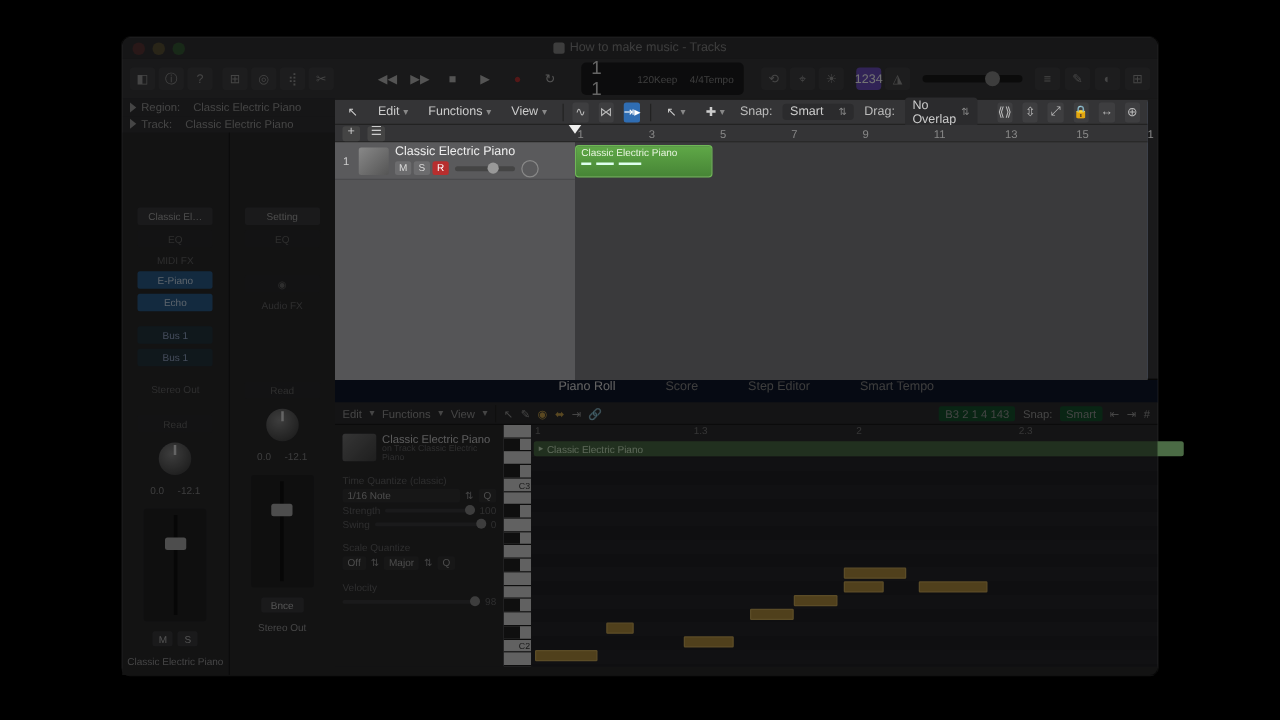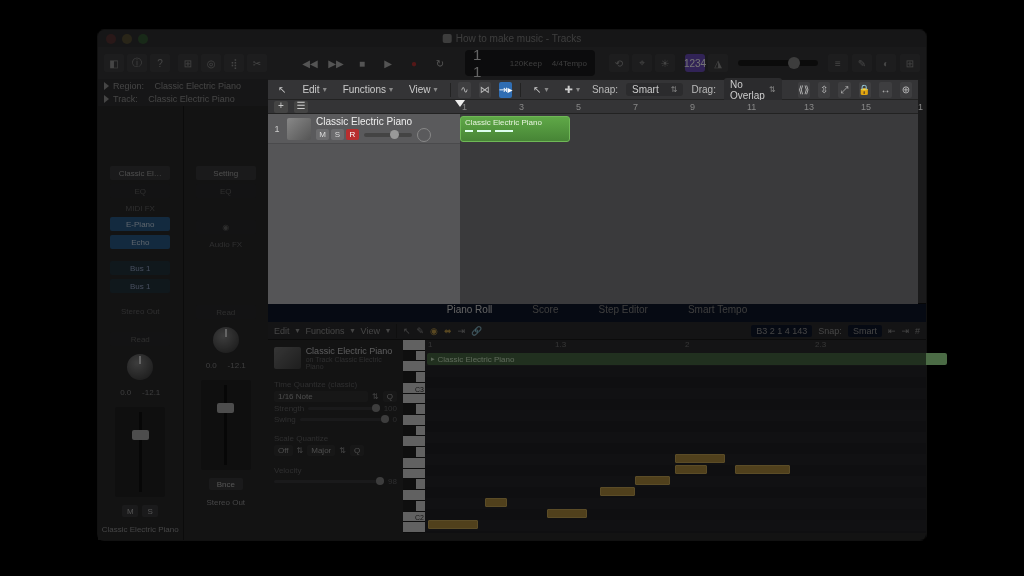--- a/index.html
+++ b/index.html
@@ -93,21 +93,21 @@
   .region{position:absolute;top:2px;left:0;width:110px;height:26px;background:linear-gradient(#5fa847,#478536);border-radius:3px;border:1px solid #6fb857;padding:1px 4px;}
   .region-title{font-size:8px;color:#e8f5e0;white-space:nowrap;}
   .region-notes{display:flex;gap:4px;margin-top:3px;}
   .rn{height:2px;background:#dfe;}
 
   
   .bottom-editor{position:relative;height:230px;background:#2a2a2c;display:flex;flex-direction:column;border-top:1px solid #111;}
   .editor-tabs{height:18px;display:flex;justify-content:center;gap:40px;align-items:flex-start;background:#0f172a;font-size:10px;color:#888;}
   .etab.active{color:#ddd;font-weight:500;}
   .editor-toolbar{height:18px;background:#2e2e30;display:flex;align-items:center;padding:0 6px;gap:6px;font-size:9px;color:#999;border-bottom:1px solid #1a1a1a;}
-  .et-sel{background:#0f172a;padding:1px 5px;border-radius:2px;}
+  .et-sel{background:#14532d;padding:1px 5px;border-radius:2px;}
   .editor-main{flex:1;display:flex;min-height:0;}
   .editor-left{width:135px;background:#2a2a2c;padding:6px;display:flex;flex-direction:column;gap:6px;font-size:9px;color:#888;}
   .el-track{display:flex;gap:5px;align-items:center;}
   .el-icon{width:28px;height:22px;background:linear-gradient(135deg,#777,#444);border-radius:2px;}
   .el-name{font-size:9px;color:#ccc;}
   .el-sub{font-size:7px;color:#666;}
   .el-section{margin-top:4px;}
   .el-label{font-size:8px;color:#666;}
   .el-row{display:flex;align-items:center;gap:4px;margin-top:2px;}
   .el-val{background:#333;padding:1px 4px;border-radius:2px;font-size:8px;color:#aaa;}

